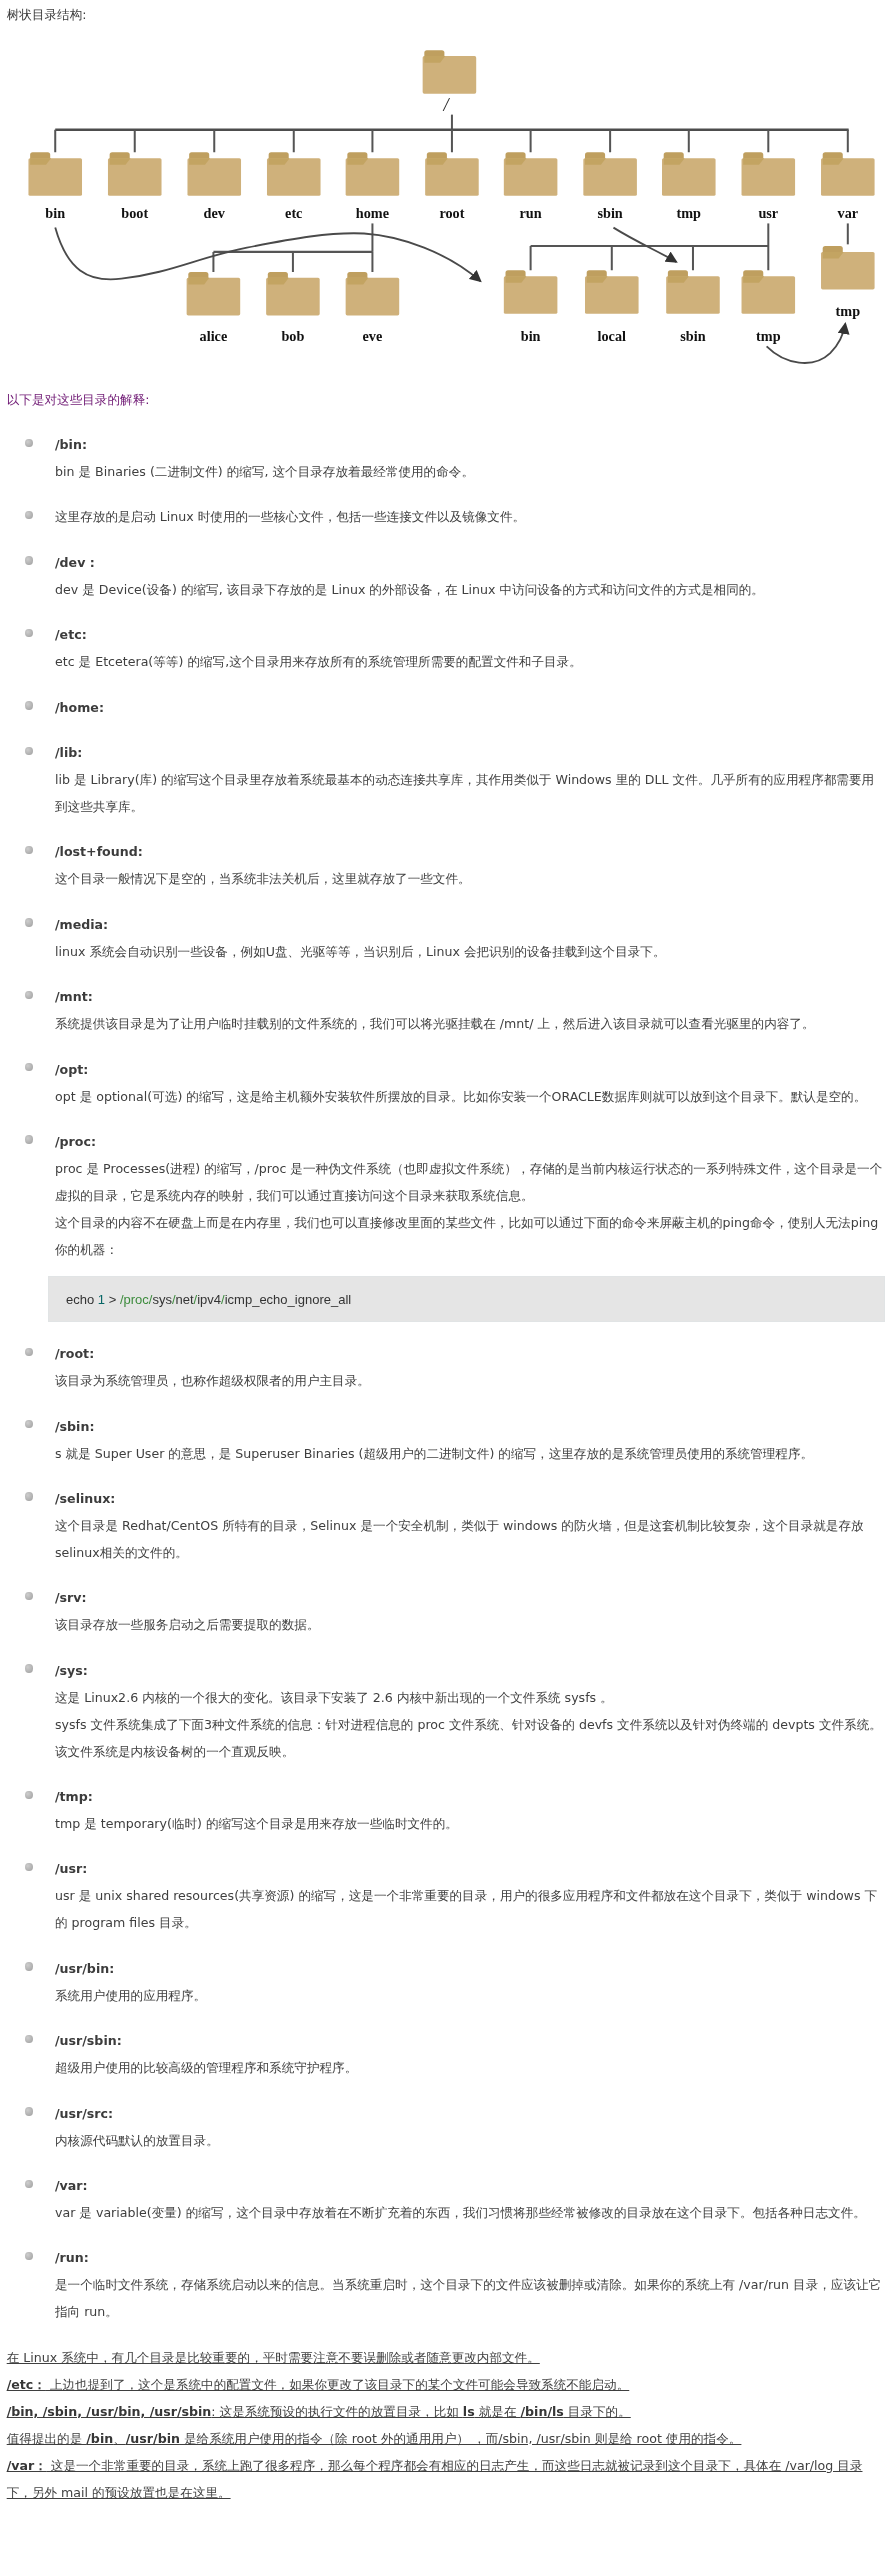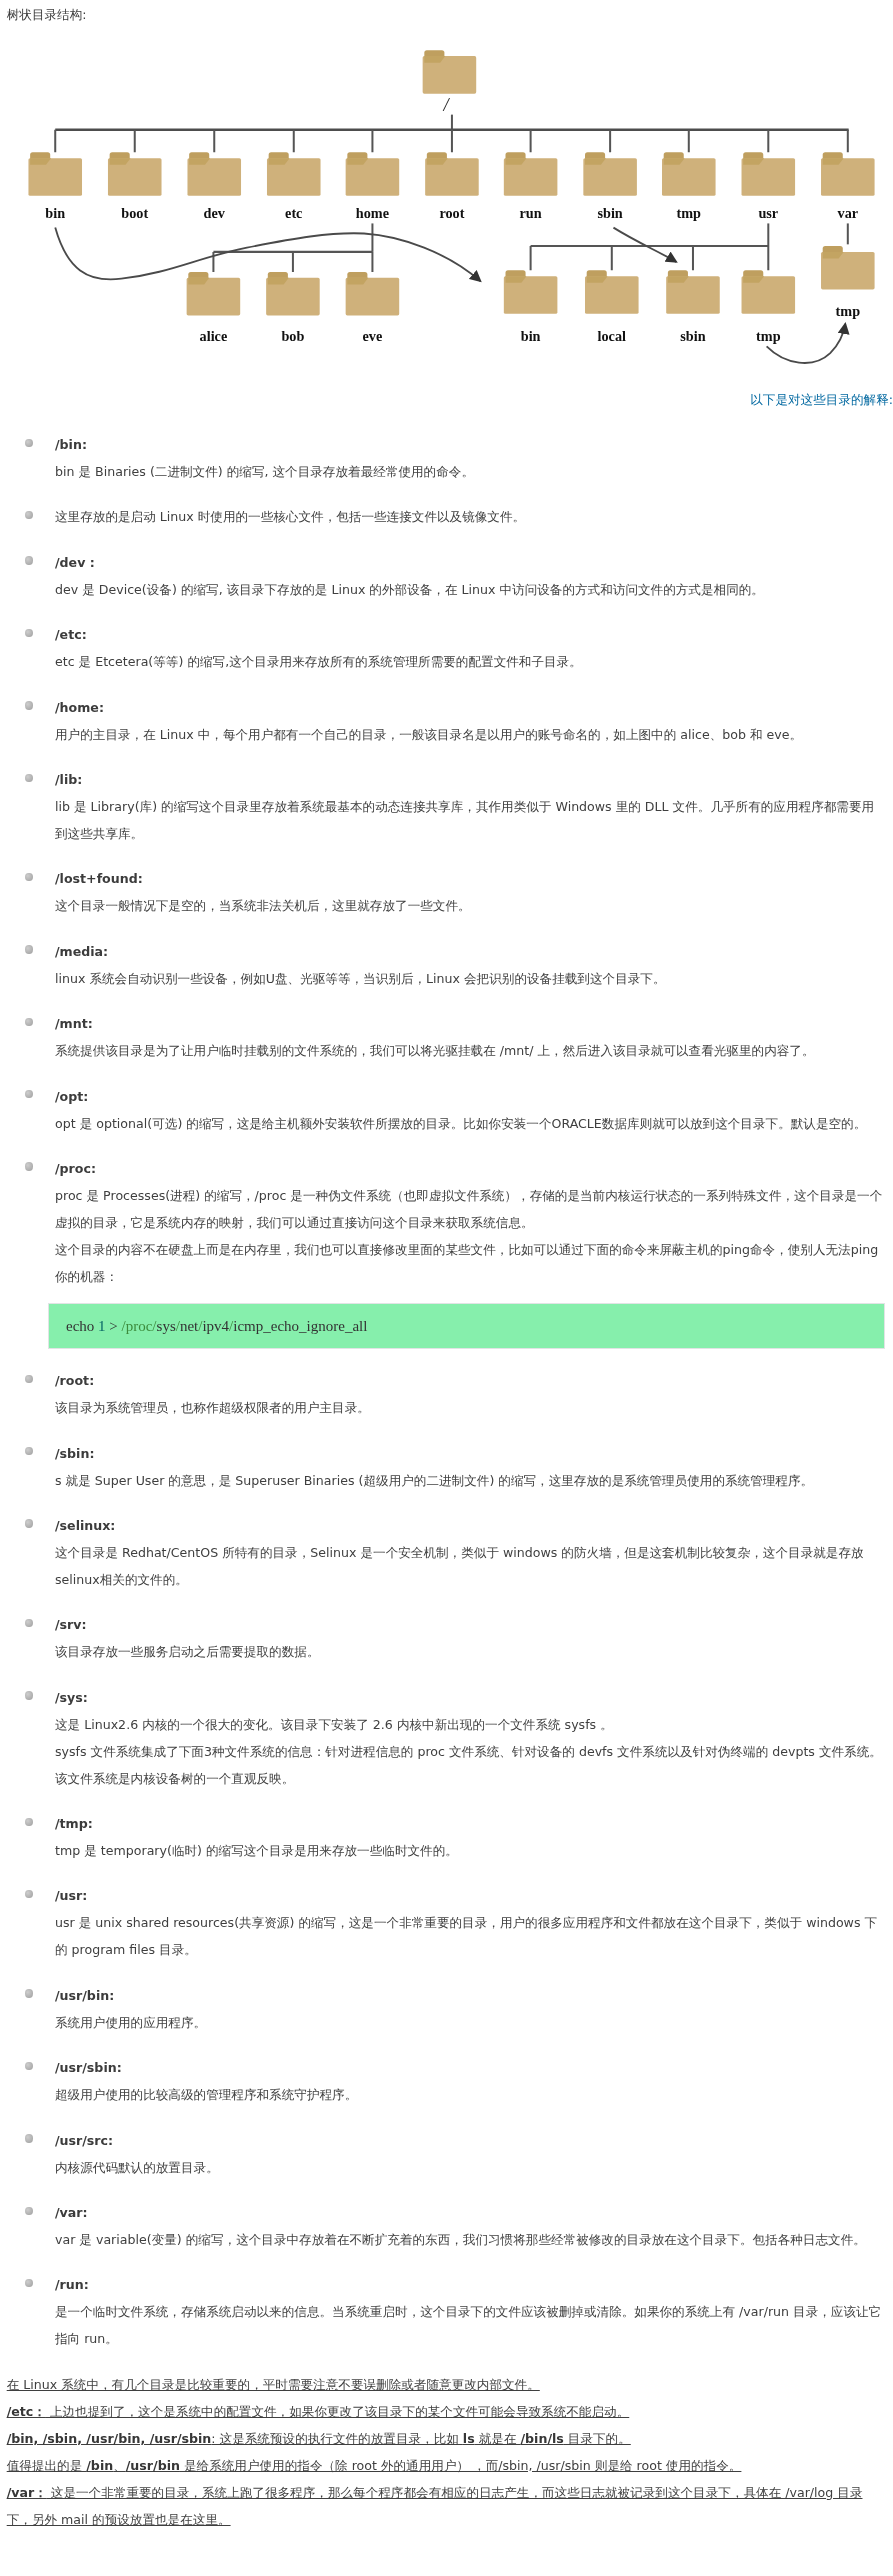--- a/index.html
+++ b/index.html
@@ -26,21 +26,21 @@
   .root-slash{
     font-family:"Liberation Serif","DejaVu Serif",serif;
     font-style:italic;font-size:22px;fill:#222222;
   }
   .tree-line{stroke:#4d4d4d;stroke-width:3;fill:none;}
   .tree-line-thin{stroke:#555555;stroke-width:2.4;fill:none;}
   .arrow-curve{stroke:#4a4a4a;stroke-width:2.2;fill:none;}
   
   .intro{
     margin:11.7px 0 8.4px 6.7px;
-    font-size:12.6px;color:#0369a1;text-align:right;
+    font-size:12.6px;color:#701a75;
   }
   ul.dir-list{
     list-style:none;
     margin:22px 0 8px 0;
     padding:0 8.4px 0 55px;
   }
   ul.dir-list li.item{
     position:relative;
     margin:0 0 18.4px 0;
   }
@@ -60,24 +60,24 @@
   }
   p.desc{
     margin:0;
     font-size:12.6px;
     line-height:27px;
     color:#3f3f3f;
   }
   pre.code{
     margin:13.4px 0 8.4px -6.7px;
     padding:14.2px 16.7px;
-    background:#86efac;
+    background:#e5e5e5;
     border:0.8px solid #e1e4e5;
-    font-family:Liberation Serif, serif;
-    font-size:15px;
+    font-family:Liberation Sans, sans-serif;
+    font-size:13px;
     line-height:15px;
     color:#333333;
     white-space:pre;
   }
   .tok-p{color:#333333;}
   .tok-n{color:#066666;}
   .tok-g{color:#3c8b3c;}
   
   .closing{
     margin:16.7px 0 0 0;
@@ -205,21 +205,20 @@
       <li class="item">
         <div class="term">/dev :</div>
         <p class="desc">dev 是 Device(设备) 的缩写, 该目录下存放的是 Linux 的外部设备，在 Linux 中访问设备的方式和访问文件的方式是相同的。</p>
       </li>
       <li class="item">
         <div class="term">/etc:</div>
         <p class="desc">etc 是 Etcetera(等等) 的缩写,这个目录用来存放所有的系统管理所需要的配置文件和子目录。</p>
       </li>
       <li class="item">
         <div class="term">/home:</div>
-        <p class="desc">用户的主目录，在 Linux 中，每个用户都有一个自己的目录，一般该目录名是以用户的账号命名的，如上图中的 alice、bob 和 eve。</p>
       </li>
       <li class="item">
         <div class="term">/lib:</div>
         <p class="desc">lib 是 Library(库) 的缩写这个目录里存放着系统最基本的动态连接共享库，其作用类似于 Windows 里的 DLL 文件。几乎所有的应用程序都需要用到这些共享库。</p>
       </li>
       <li class="item">
         <div class="term">/lost+found:</div>
         <p class="desc">这个目录一般情况下是空的，当系统非法关机后，这里就存放了一些文件。</p>
       </li>
       <li class="item">

